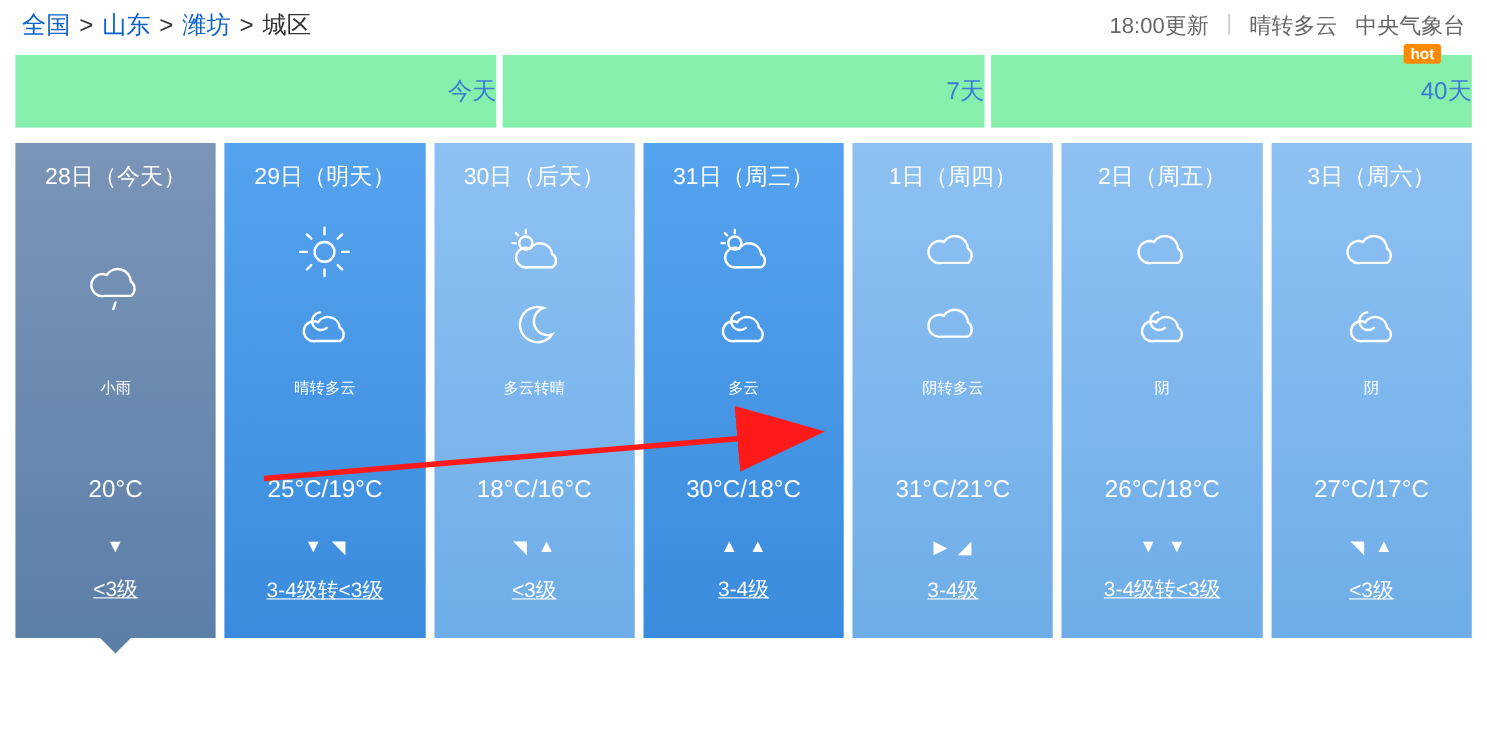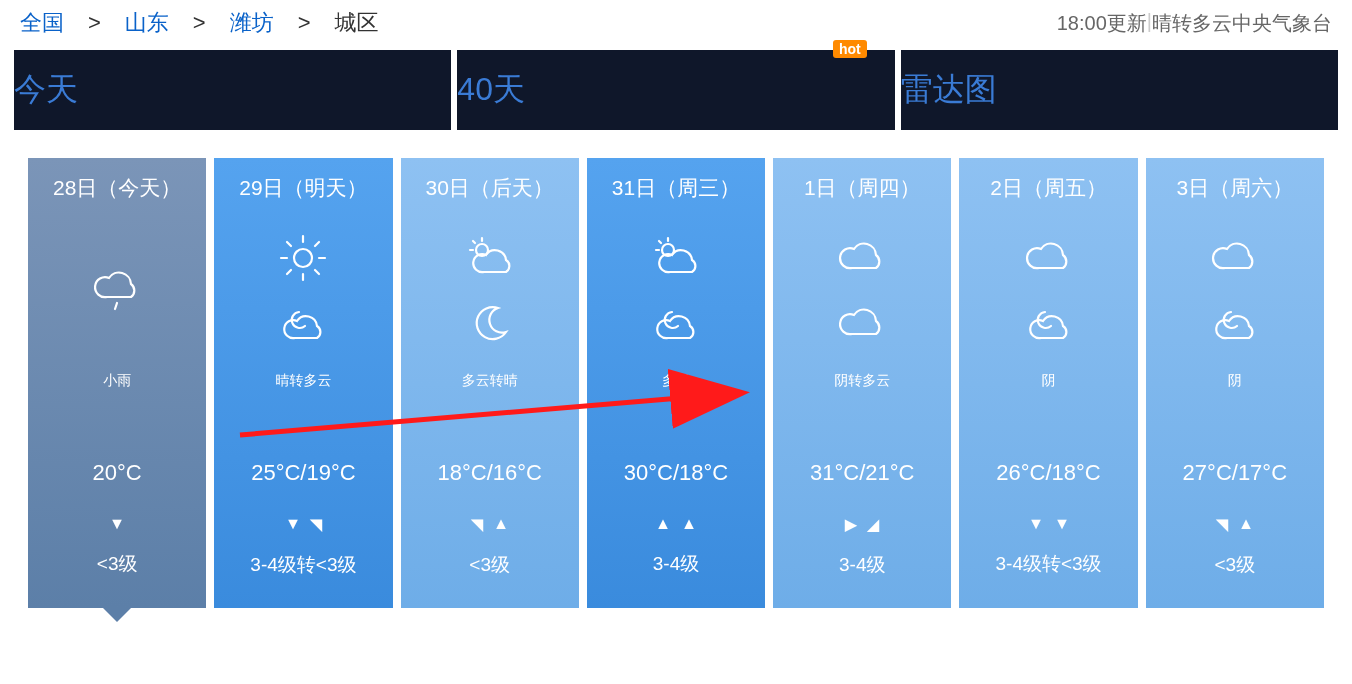--- a/index.html
+++ b/index.html
@@ -1,39 +1,39 @@
 <!DOCTYPE html>
 <html><head>
 <meta charset="utf-8">
 <style>
 * { margin: 0; padding: 0; box-sizing: border-box; font-family: "Microsoft YaHei", Arial, sans-serif; }
 body { background: #fff; width: 1352px; height: 684px; overflow: hidden; }
 
 .breadcrumb-row { display: flex; justify-content: space-between; align-items: center; padding: 8px 20px 12px 20px; font-size: 22px; color: #333; }
-.breadcrumb { display: flex; gap: 24px; align-items: center; }
+.breadcrumb { display: flex; gap: 8px; align-items: center; }
 .breadcrumb a { color: #0a62c9; text-decoration: none; }
 .breadcrumb .sep { color: #333; }
-.meta { color: #666; font-size: 20px; display: flex; gap: 0; align-items: flex-start; }
+.meta { color: #666; font-size: 20px; display: flex; gap: 16px; align-items: flex-start; }
 .meta .divider { color: #ccc; }
 
 .tabs { display: flex; gap: 6px; padding: 0 14px; }
-.tab { flex: 1; background: #0f172a; color: #3a7bd5; font-size: 32px; text-align: left; padding: 18px 0; position: relative; cursor: pointer; }
+.tab { flex: 1; background: #86efac; color: #3a7bd5; font-size: 22px; text-align: right; padding: 18px 0; position: relative; cursor: pointer; }
 .tab.badge::after { content: "hot"; position: absolute; top: -10px; right: 28px; background: #ff8a00; color: #fff; font-size: 14px; padding: 1px 6px; border-radius: 3px; font-weight: bold; }
 
-.cards { display: flex; gap: 8px; padding: 28px; }
+.cards { display: flex; gap: 8px; padding: 14px; }
 .card { flex: 1; color: #fff; text-align: center; padding: 16px 4px 30px 4px; display: flex; flex-direction: column; align-items: center; position: relative; }
 .card.active { background: linear-gradient(180deg,#7b95b8 0%, #5c7fa8 100%); }
 .card.normal { background: linear-gradient(180deg,#55a3ef 0%, #3a8bdd 100%); align-items: center; }
 .card.light { background: linear-gradient(180deg,#8ec1f2 0%, #6eade8 100%); }
 .card-title { font-size: 21px; margin-bottom: 16px; white-space: nowrap; }
 .icon-slot { height: 150px; display: flex; flex-direction: column; justify-content: center; align-items: center; gap: 10px; }
 .cond { font-size: 14px; margin-top: 4px; }
 .temp { font-size: 22px; margin-top: 70px; }
 .wind-arrows { margin-top: 28px; display: flex; gap: 8px; justify-content: center; font-size: 18px; }
-.wind-level { font-size: 19px; margin-top: 16px; }
+.wind-level { font-size: 19px; margin-top: 16px; text-decoration: underline; }
 
 .card.active::after { content: ""; position: absolute; bottom: -14px; left: 50%; transform: translateX(-50%); border-left: 14px solid transparent; border-right: 14px solid transparent; border-top: 14px solid #5c7fa8; }
 
 svg.wicon { width: 52px; height: 52px; stroke: #fff; fill: none; stroke-width: 2.2; stroke-linecap: round; }
 
 .arrow-annot { position: absolute; top: 175px; left: 210px; width: 760px; height: 280px; pointer-events: none; }
 .arrow-annot svg { width: 100%; height: 100%; }
 </style>
 </head>
 <body>
@@ -51,22 +51,22 @@
   <div class="meta">
     <span>18:00更新</span>
     <span class="divider">|</span>
     <span>晴转多云</span>
     <span>中央气象台</span>
   </div>
 </div>
 
 <div class="tabs">
     <div class="tab">今天</div>
+    <div class="tab">7天</div>
     <div class="tab badge">40天</div>
-    <div class="tab">雷达图</div>
   </div>
 
 <div class="cards">
     <div class="card active">
       <div class="card-title">28日（今天）</div>
       <div class="icon-slot">
         <span><svg class="wicon" viewBox="0 0 52 52">
             <path d="M16 32a10 10 0 1 1 2-19 12 12 0 0 1 22 6 8 8 0 0 1 0 13H16z"></path>
             <line x1="26" y1="38" x2="24" y2="44"></line>
           </svg></span>

